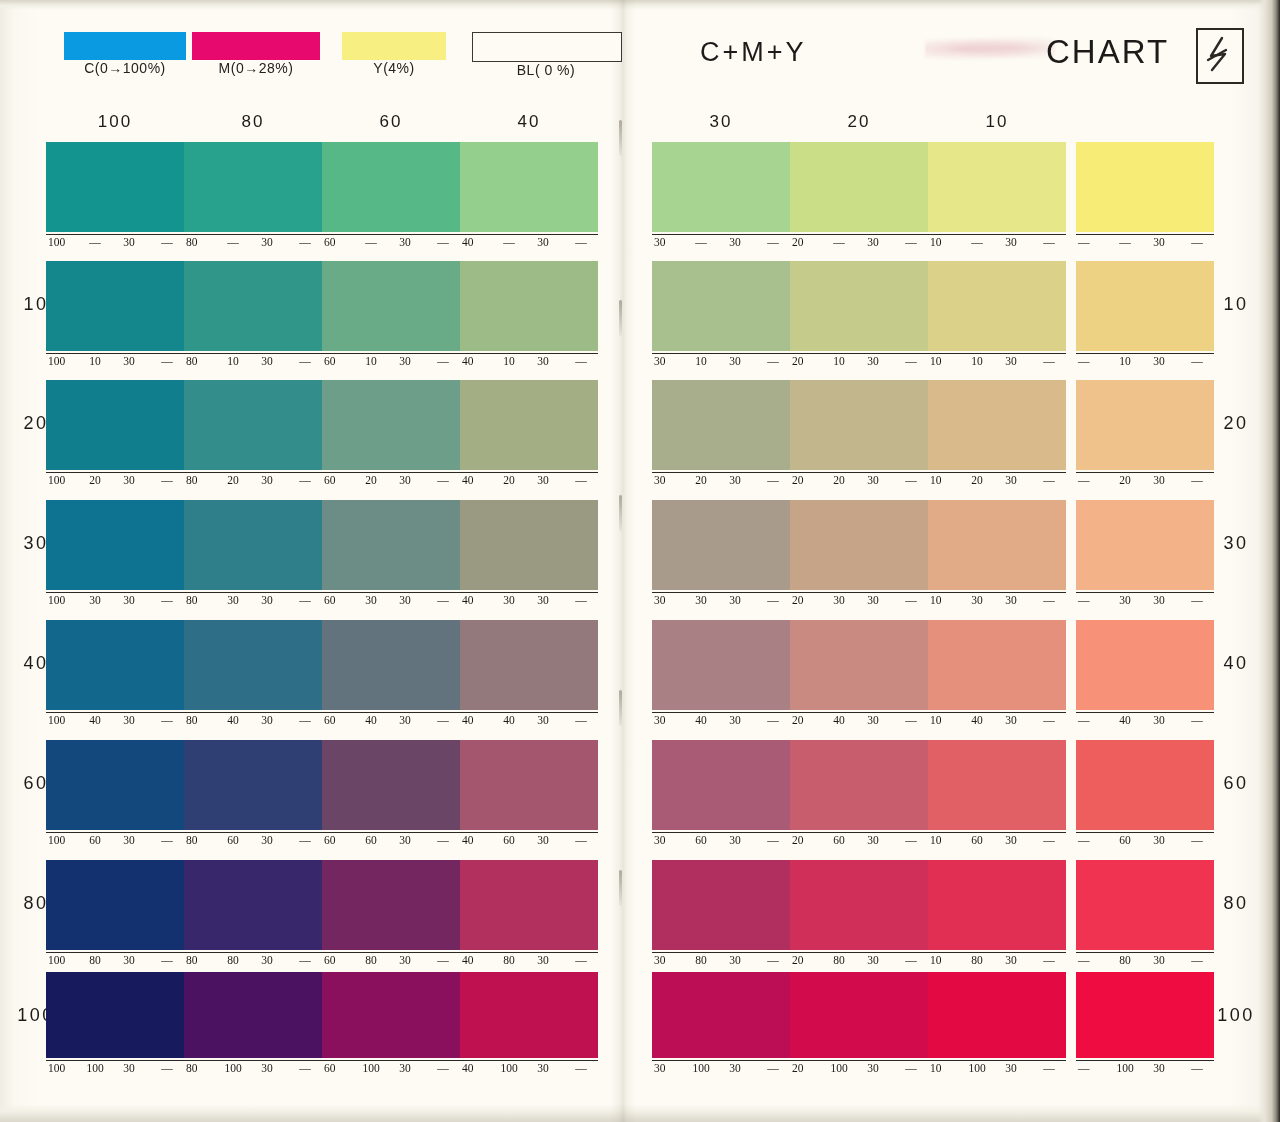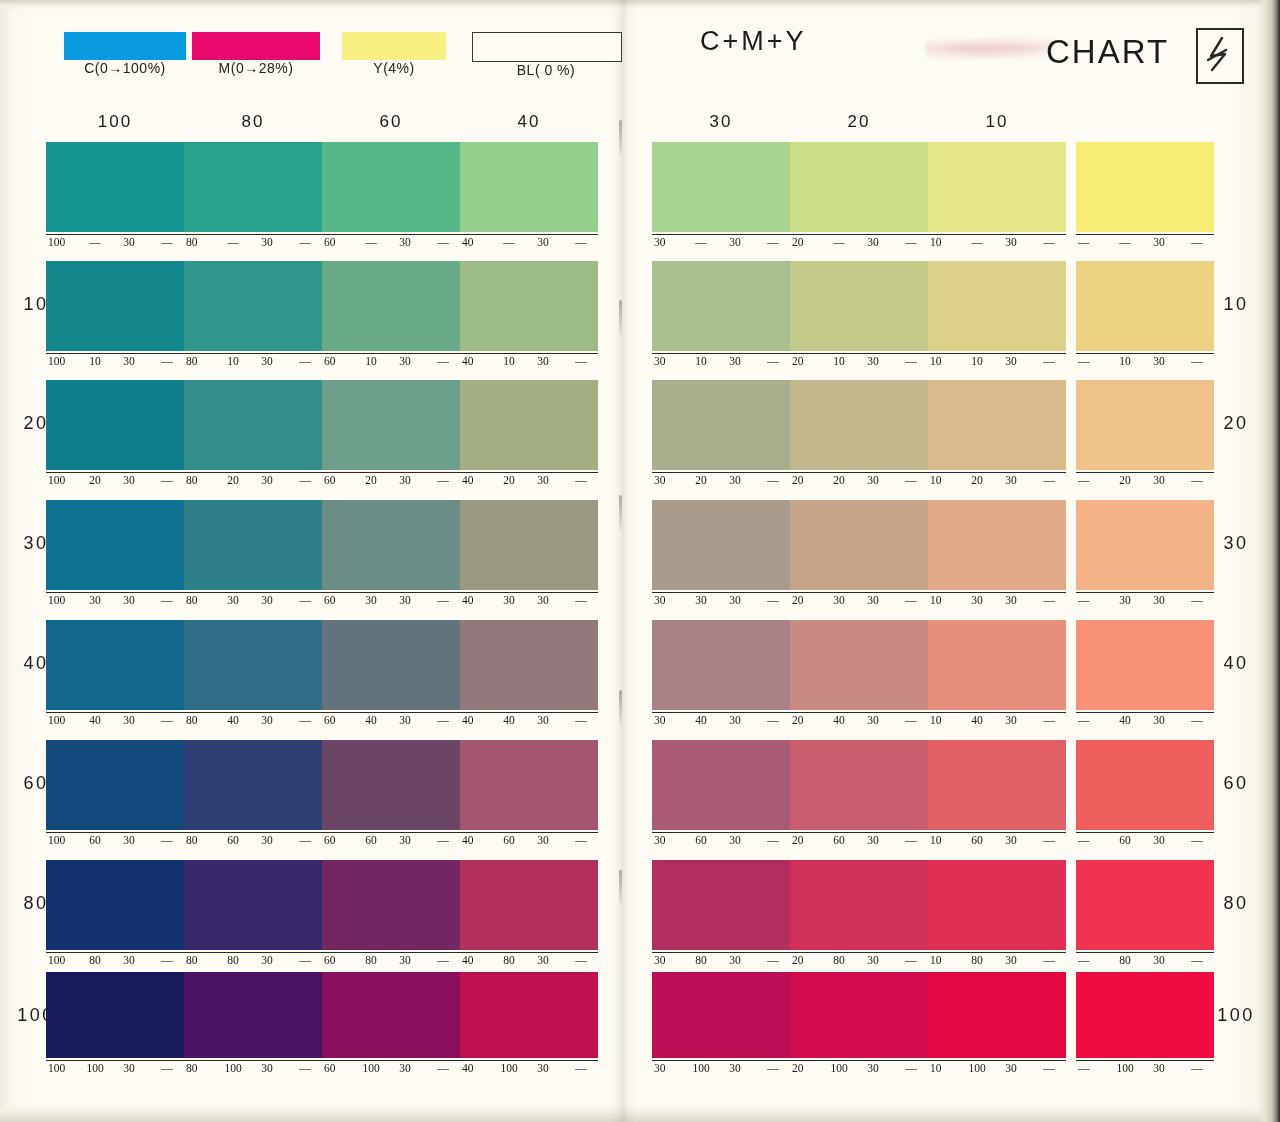--- a/index.html
+++ b/index.html
@@ -128,21 +128,21 @@
           <div class="cap" style="width: 104px;">Y(4%)</div>
         </div>
         <div class="legend" style="left: 472px;">
           <div class="chip" style="width: 148px; background: rgb(253, 251, 244); border: 1.6px solid rgb(58, 56, 53);"></div>
           <div class="cap" style="width: 148px;">BL( 0 %)</div>
         </div>
       </div>
 
     <div id="smudge"></div>
 
-    <div class="ttl" style="top:26px;left:700px;">C+M+Y</div>
+    <div class="ttl" style="top:37px;left:700px;">C+M+Y</div>
     <div class="ttl" style="top:33px;left:1046px;font-size:33px;letter-spacing:2px;">CHART</div>
 
     <div id="mark">
       <svg width="40" height="48" viewBox="0 0 40 48" aria-hidden="true">
         <path d="M24 8 L13 26 L27 24 L14 40" fill="none" stroke="#2b2926" stroke-width="2.4" stroke-linecap="round" stroke-linejoin="round"></path>
         <path d="M10 30 L28 20" fill="none" stroke="#2b2926" stroke-width="2.4" stroke-linecap="round"></path>
       </svg>
     </div>
   </div>
 

